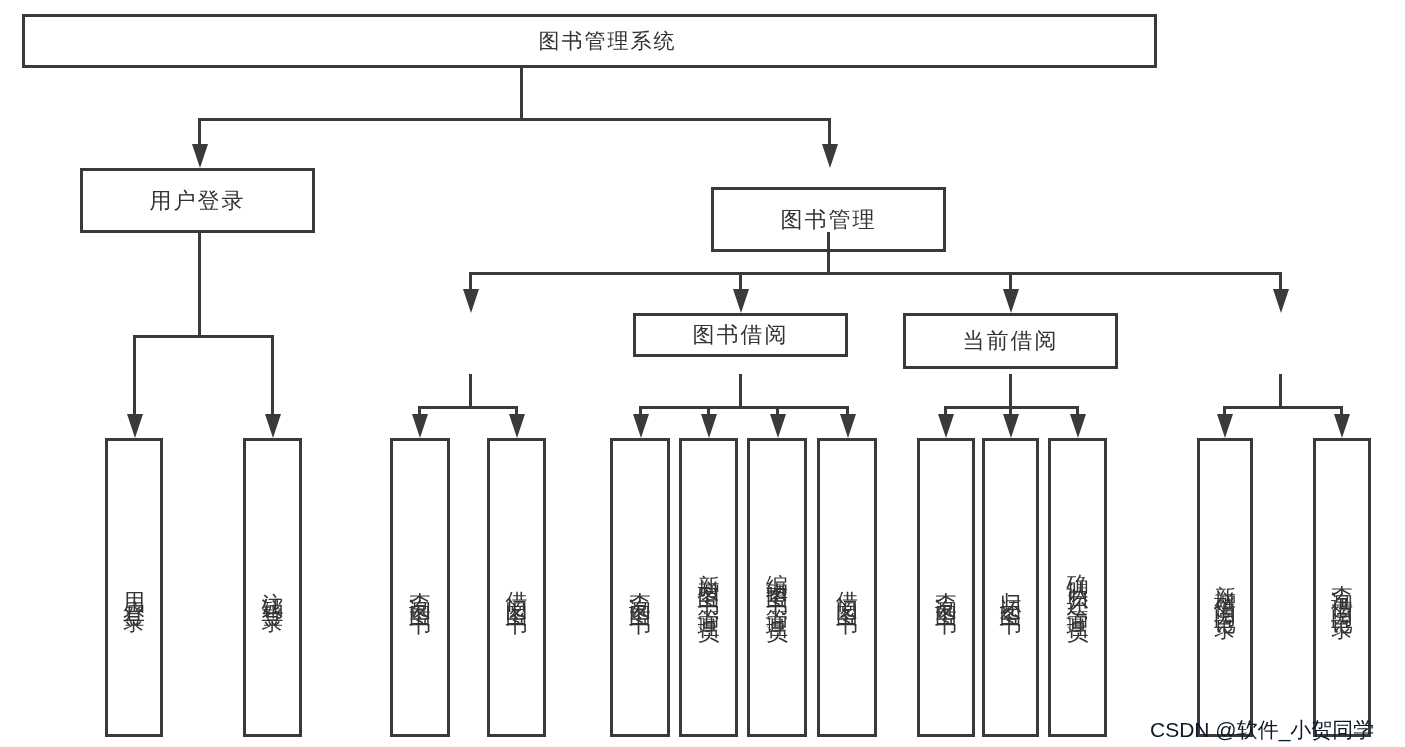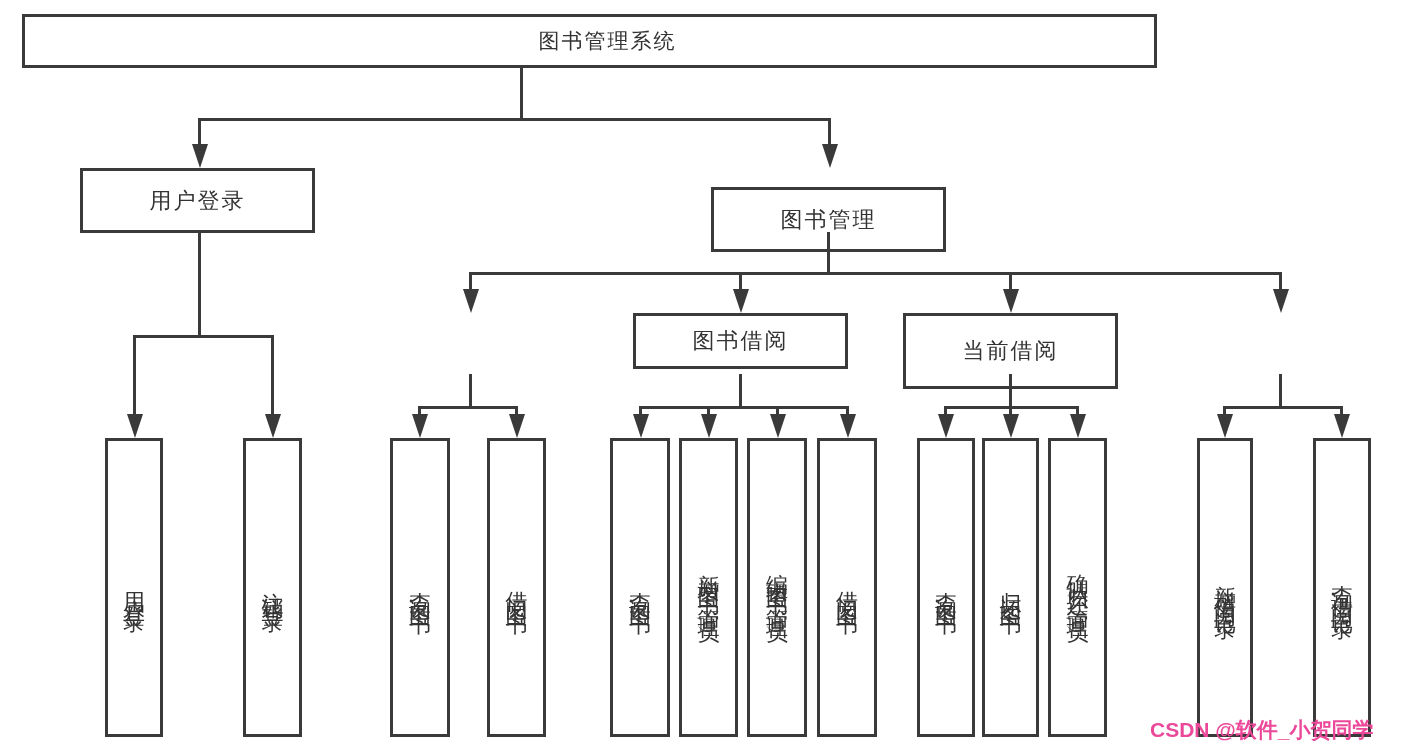--- a/index.html
+++ b/index.html
@@ -22,21 +22,21 @@
     font-size:22px;letter-spacing:7px;color:#333333;white-space:nowrap;
   }
   .line{position:absolute;background:#3a3a3a;}
   .ah{
     position:absolute;width:0;height:0;
     border-left:8px solid transparent;border-right:8px solid transparent;
     border-top:24px solid #3a3a3a;
   }
   .watermark{
     position:absolute;left:1150px;top:716px;z-index:10;
-    font-size:21px;color:#ec4899;white-space:nowrap;font-weight:bold;
+    font-size:21px;color:#0f172a;white-space:nowrap;
   }
 </style>
 </head>
 <body>
 
 <div id="stage">
 
   <div class="hbox root" style="left:22px;top:14px;width:1135px;height:54px;padding-left:36px;">
     <span>图书管理系统</span>
   </div>
@@ -66,24 +66,24 @@
   <div class="line" style="left:469px;top:272px;width:813px;height:3px;"></div>
   <div class="line" style="left:469px;top:272px;width:3px;height:22px;"></div>
   <div class="ah" style="left:463px;top:289px;"></div>
   <div class="line" style="left:739px;top:272px;width:3px;height:22px;"></div>
   <div class="ah" style="left:733px;top:289px;"></div>
   <div class="line" style="left:1009px;top:272px;width:3px;height:22px;"></div>
   <div class="ah" style="left:1003px;top:289px;"></div>
   <div class="line" style="left:1279px;top:272px;width:3px;height:22px;"></div>
   <div class="ah" style="left:1273px;top:289px;"></div>
 
-  <div class="hbox" style="left:633px;top:313px;width:215px;height:56px;justify-content:center;">
+  <div class="hbox" style="left:633px;top:313px;width:215px;height:44px;justify-content:center;">
     <span>图书借阅</span>
   </div>
-  <div class="hbox" style="left:903px;top:313px;width:215px;height:76px;text-align:center;">
+  <div class="hbox" style="left:903px;top:313px;width:215px;height:56px;text-align:center;">
     <span>当前借阅</span>
   </div>
 
   <div class="line" style="left:469px;top:374px;width:3px;height:35px;"></div>
   <div class="line" style="left:418px;top:406px;width:100px;height:3px;"></div>
   <div class="line" style="left:418px;top:406px;width:3px;height:12px;"></div>
   <div class="ah" style="left:412px;top:414px;"></div>
   <div class="line" style="left:515px;top:406px;width:3px;height:12px;"></div>
   <div class="ah" style="left:509px;top:414px;"></div>
 

